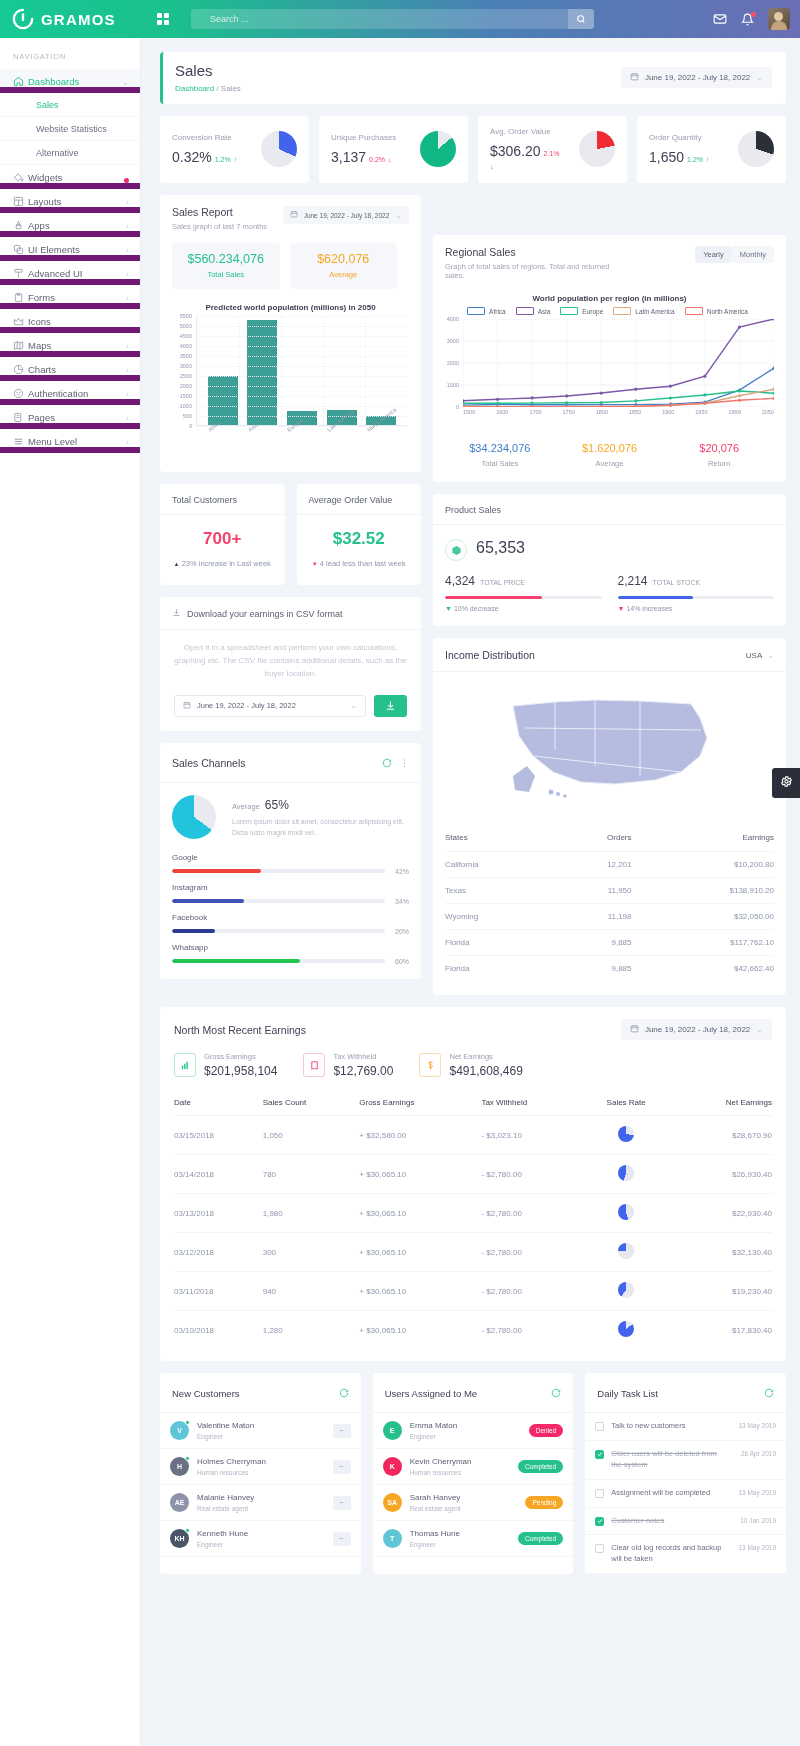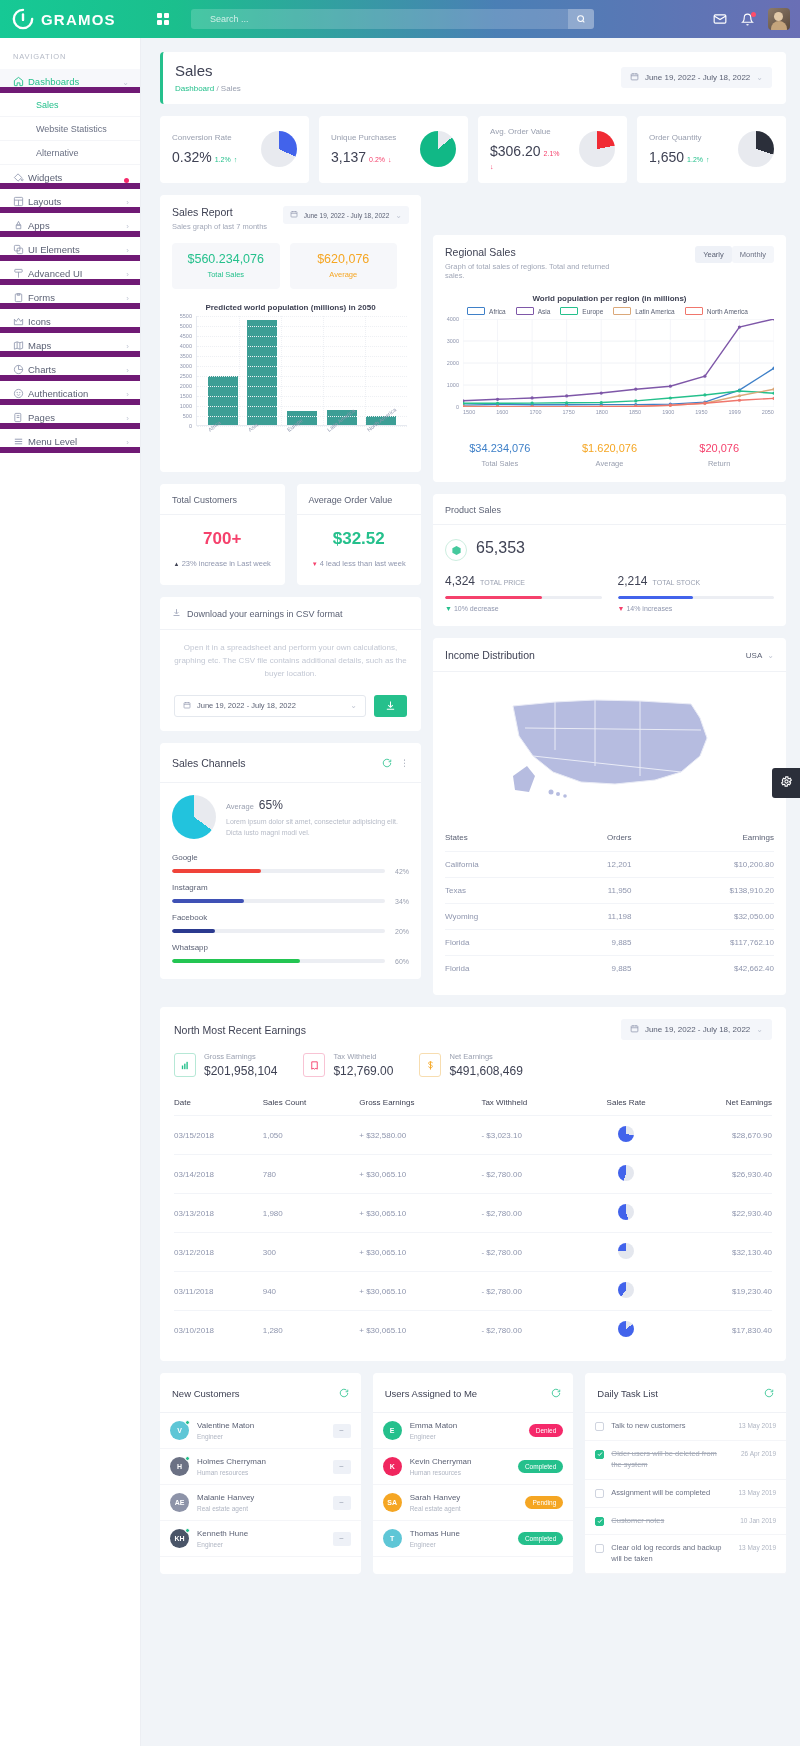--- a/index.html
+++ b/index.html
@@ -156,21 +156,21 @@
   .csv-head { display:flex; align-items:center; gap:6px; padding: 11px 12px 10px 12px; border-bottom:1px solid #f0f2f6; font-size: 9px; color:#5c6275; }
   .csv-body { padding: 12px 14px 14px 14px; }
   .csv-text { font-size: 8px; color:#c3c8d4; text-align:center; line-height:1.6; }
   .csv-row { display:flex; gap:8px; margin-top: 14px; }
   .csv-date { flex:1; border:1px solid #e4e8ee; border-radius:3px; display:flex; align-items:center; gap:6px; padding: 5px 8px; font-size:7.5px; color:#5c6275; }
   .csv-btn { width: 33px; background:#25c08c; border-radius:3px; display:flex; align-items:center; justify-content:center; cursor:pointer; }
 
   
   .ch-head { display:flex; align-items:center; justify-content:space-between; padding: 11px 12px 10px 12px; border-bottom:1px solid #f0f2f6; }
   .ch-icons { display:flex; gap:8px; align-items:center; color:#25c08c; }
-  .ch-top { display:flex; align-items:center; gap:10px; padding: 12px 12px 6px 12px; }
+  .ch-top { display:flex; align-items:center; gap:16px; padding: 12px 12px 6px 12px; }
   .ch-donut { width: 44px; height: 44px; border-radius:50%; flex-shrink:0; }
   .ch-avg { font-size: 7.5px; color:#9aa0b0; }
   .ch-pct { font-size: 12px; color:#3f4254; font-weight:500; margin-left:5px; }
   .ch-desc { font-size: 7px; color:#b6bbc7; line-height: 1.6; margin-top: 3px; }
   .prog-block { padding: 8px 12px 0 12px; }
   .prog-name { font-size: 8px; color:#5c6275; margin-bottom: 6px; }
   .prog-line { display:flex; align-items:center; gap:6px; }
   .track { flex:1; height: 4px; background:#eceef3; border-radius:2px; overflow:hidden; }
   .fill { height:100%; border-radius:2px; }
   .prog-pct { font-size: 7px; color:#9aa0b0; width: 18px; text-align:right; }

